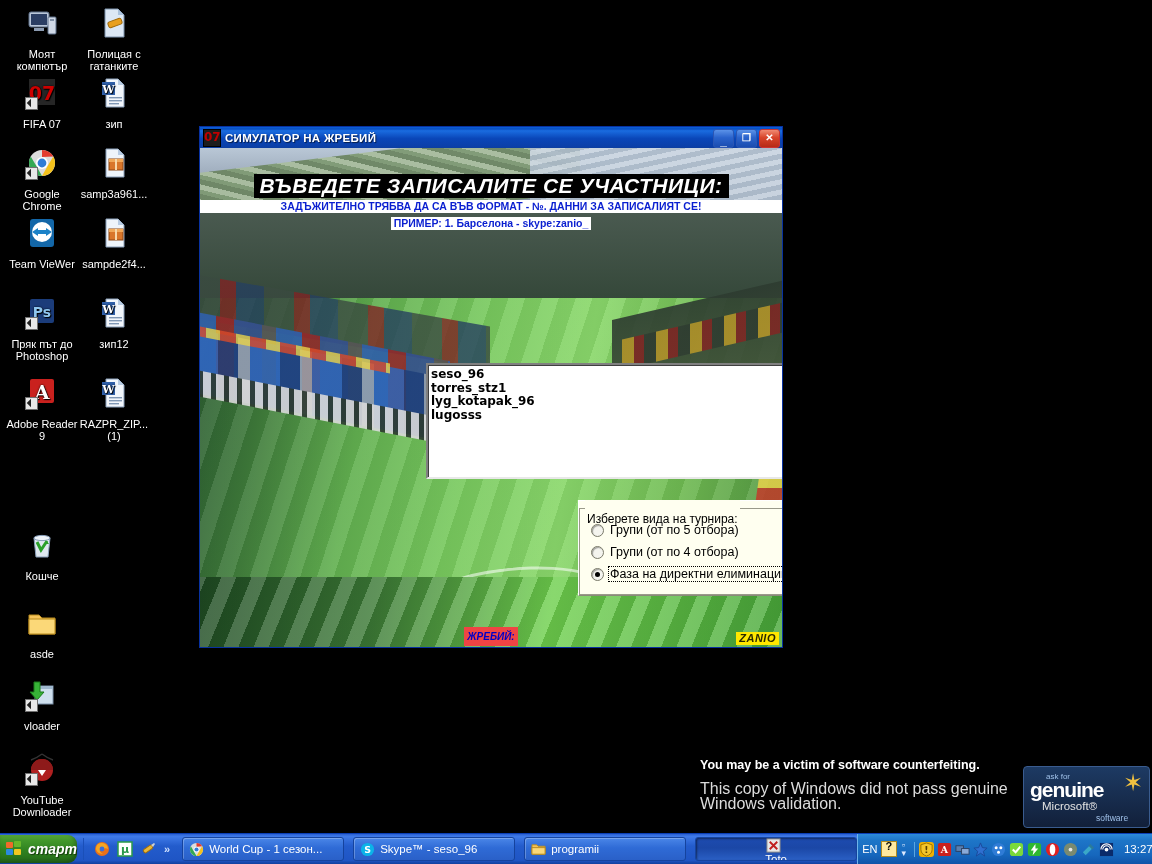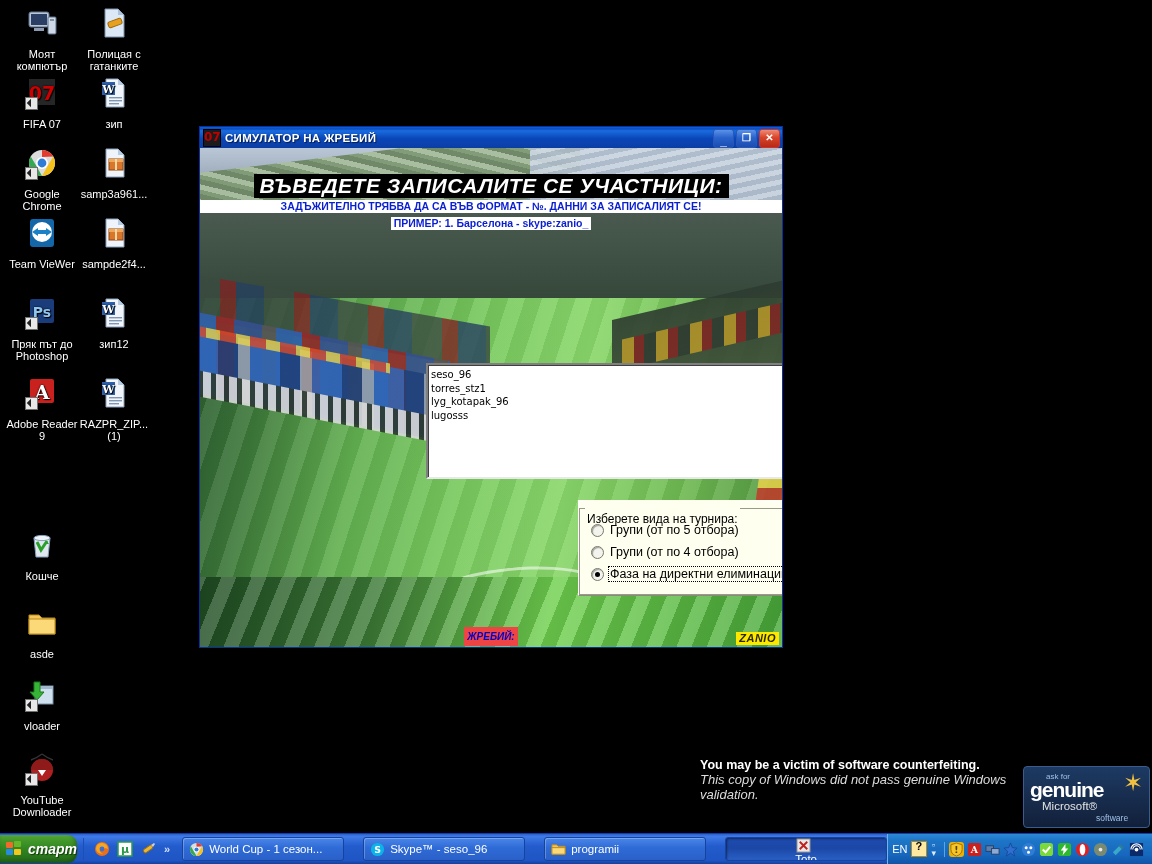--- a/index.html
+++ b/index.html
@@ -18,21 +18,21 @@
   .icon .glyph{width:34px;height:34px;margin:0 auto 3px auto;position:relative;}
   .icon .lbl{display:block;word-wrap:break-word;margin-top:8px;}
   .shortcut-arrow{position:absolute;left:0;bottom:0;width:11px;height:11px;background:#e8e8e8;
         border:1px solid #707070;}
   .shortcut-arrow:after{content:"";position:absolute;left:2px;top:2px;width:0;height:0;
         border-left:6px solid #222;border-bottom:6px solid transparent;transform:rotate(-45deg);}
 
   
   #wga{position:absolute;left:700px;top:758px;width:450px;height:72px;color:#fff;}
   #wga .l1{font-size:12.5px;font-weight:bold;color:#fff;}
-  #wga .l2{font-size:13px;color:#dcdcdc;margin-top:0;line-height:15px;width:310px;font-style:italic;}
+  #wga .l2{font-size:16px;color:#dcdcdc;margin-top:9px;line-height:15px;width:310px;}
   #wga .badge{position:absolute;right:0;top:8px;width:125px;height:60px;border-radius:4px;
         background:linear-gradient(180deg,#1d3a63,#12203a);border:1px solid #3a5c8f;overflow:hidden;}
   #wga .badge .ask{position:absolute;left:22px;top:5px;font-size:8px;color:#9fc0e8;}
   #wga .badge .gen{position:absolute;left:6px;top:11px;font-size:21px;font-weight:bold;color:#fff;
         letter-spacing:-1px;}
   #wga .badge .ms{position:absolute;left:18px;top:33px;font-size:11.5px;color:#e3e3e3;}
   #wga .badge .sw{position:absolute;left:56px;top:46px;font-size:8.5px;color:#9fc0e8;padding-left:16px;}
   #wga .badge .star{position:absolute;right:6px;top:4px;font-size:24px;color:#f0c040;line-height:24px;}
 
   
@@ -101,21 +101,21 @@
        font-size:21px;letter-spacing:.5px;padding:0 6px;line-height:24px;white-space:nowrap;}
   #hdr .h2{display:block;color:#0a1fd0;font-weight:bold;font-size:10.5px;line-height:13px;margin-top:2px;
        background:#fff;white-space:nowrap;}
   #hdr .h3{display:inline-block;color:#0a1fd0;font-weight:bold;font-size:10.5px;line-height:13px;
        background:#fff;padding:0 3px;white-space:nowrap;}
 
   
   .tbox{position:absolute;background:#fff;border:2px solid;border-color:#808080 #e8e8e8 #e8e8e8 #808080;
         box-shadow:inset 1px 1px 0 #404040;z-index:6;overflow:hidden;}
   .tbox .content{position:absolute;left:3px;top:3px;right:19px;bottom:2px;
-        font-family:"DejaVu Sans","Liberation Sans",sans-serif;font-size:10px;line-height:13.5px;color:#000;}
+        font-family:"DejaVu Sans","Liberation Sans",sans-serif;font-size:12px;line-height:13.5px;color:#000;font-weight:bold;}
 
   #tbox-participants{left:226px;top:215px;width:530px;height:112px;}
 
   
   #gbox{position:absolute;left:378px;top:352px;width:257px;height:94px;
         background:#fffff0;border:1px solid;border-color:#fff #8a8a7a #8a8a7a #fff;z-index:7;}
   #gbox .legend{position:absolute;left:6px;top:-1px;font-size:12px;color:#000;background:#fffff0;
         padding:12px 2px;line-height:14px;}
   #gbox .inner{position:absolute;left:0;top:0;right:0;bottom:0;border:1px solid #9a9a8a;
         border-top:none;margin-top:7px;pointer-events:none;}
@@ -145,21 +145,21 @@
         background:linear-gradient(180deg,#57a836 0%,#43992b 18%,#2f8220 55%,#246b19 100%);
         display:flex;align-items:center;padding-left:6px;box-shadow:inset -2px -2px 4px rgba(0,0,0,.25);}
   #start .flag{width:17px;height:16px;margin-right:5px;position:relative;flex:0 0 auto;}
   #start .flag div{position:absolute;width:7px;height:6px;border-radius:1px;}
   #start .ftext{color:#fff;font-size:14px;font-weight:bold;font-style:italic;
         text-shadow:1px 1px 1px rgba(0,0,0,.55);}
   #quick{display:flex;align-items:center;gap:7px;padding:0 6px 0 10px;height:22px;
         border-left:1px solid #1a4fb8;margin-left:6px;}
   #quick .qi{width:16px;height:16px;position:relative;}
   #quick .chev{color:#cfe0ff;font-size:11px;font-weight:bold;margin-left:1px;}
-  #tasks{display:flex;align-items:center;gap:19px;margin-left:6px;flex:1;}
+  #tasks{display:flex;align-items:center;gap:9px;margin-left:6px;flex:1;}
   .tbtn{height:22px;min-width:148px;max-width:152px;display:flex;align-items:center;padding:0 6px;
         border-radius:3px;color:#fff;font-size:11.5px;white-space:nowrap;overflow:hidden;
         background:linear-gradient(180deg,#4a86e8,#2f6bd6 45%,#2a60c8);
         border:1px solid #15439e;box-shadow:inset 1px 1px 0 rgba(255,255,255,.25);}
   .tbtn.active{background:linear-gradient(180deg,#1d4bb0,#1b47a6 45%,#2a5fc4);
         box-shadow:inset 1px 1px 2px rgba(0,0,0,.45);flex-direction:column;}
   .tbtn .ti{width:15px;height:15px;margin-right:5px;flex:0 0 auto;position:relative;}
   .tbtn .tl{overflow:hidden;text-overflow:ellipsis;}
   #tray{display:flex;align-items:center;height:30px;padding:0 6px 0 4px;
         background:linear-gradient(180deg,#2d8ad8 0%,#1e76c8 20%,#1667bd 70%,#0f53a8 100%);

